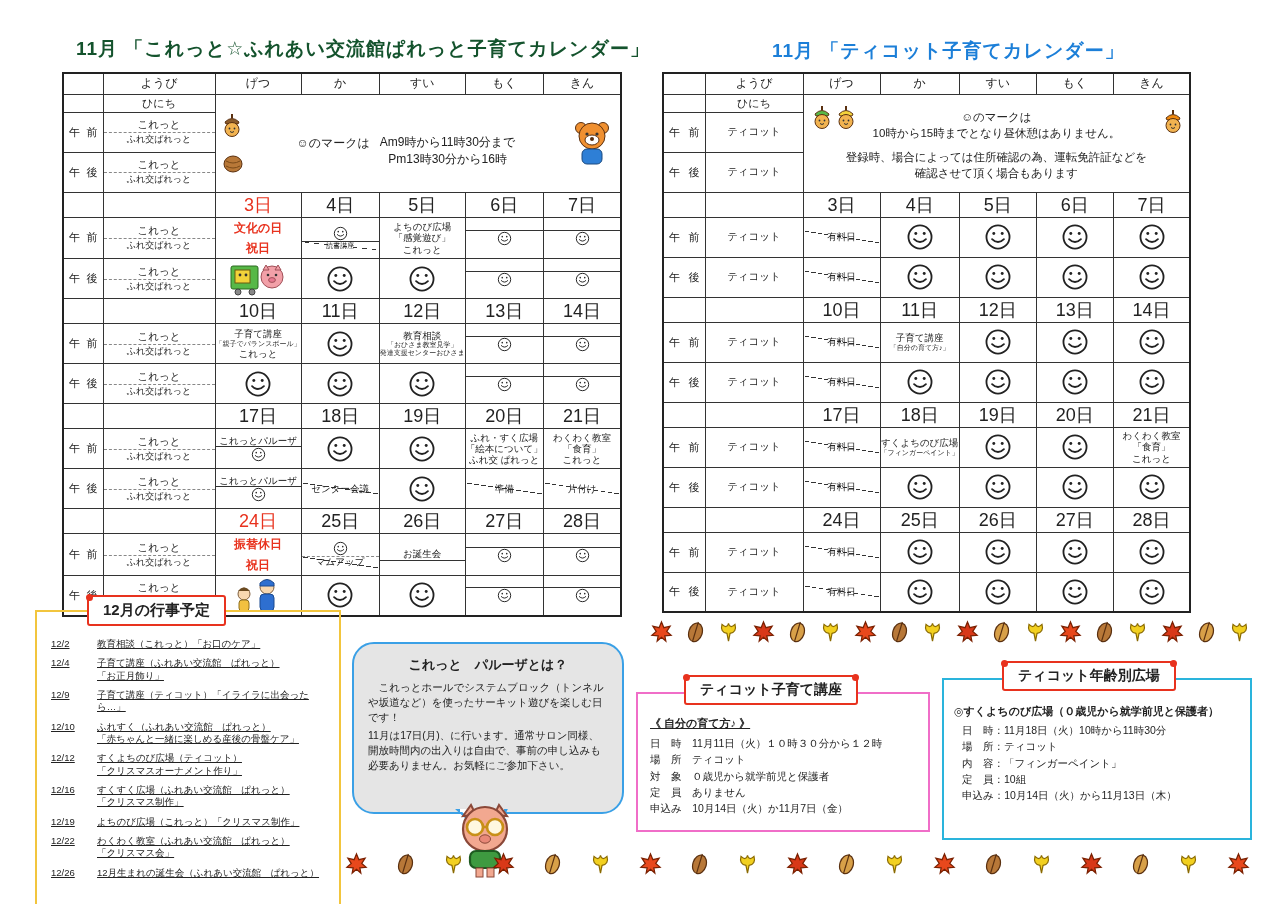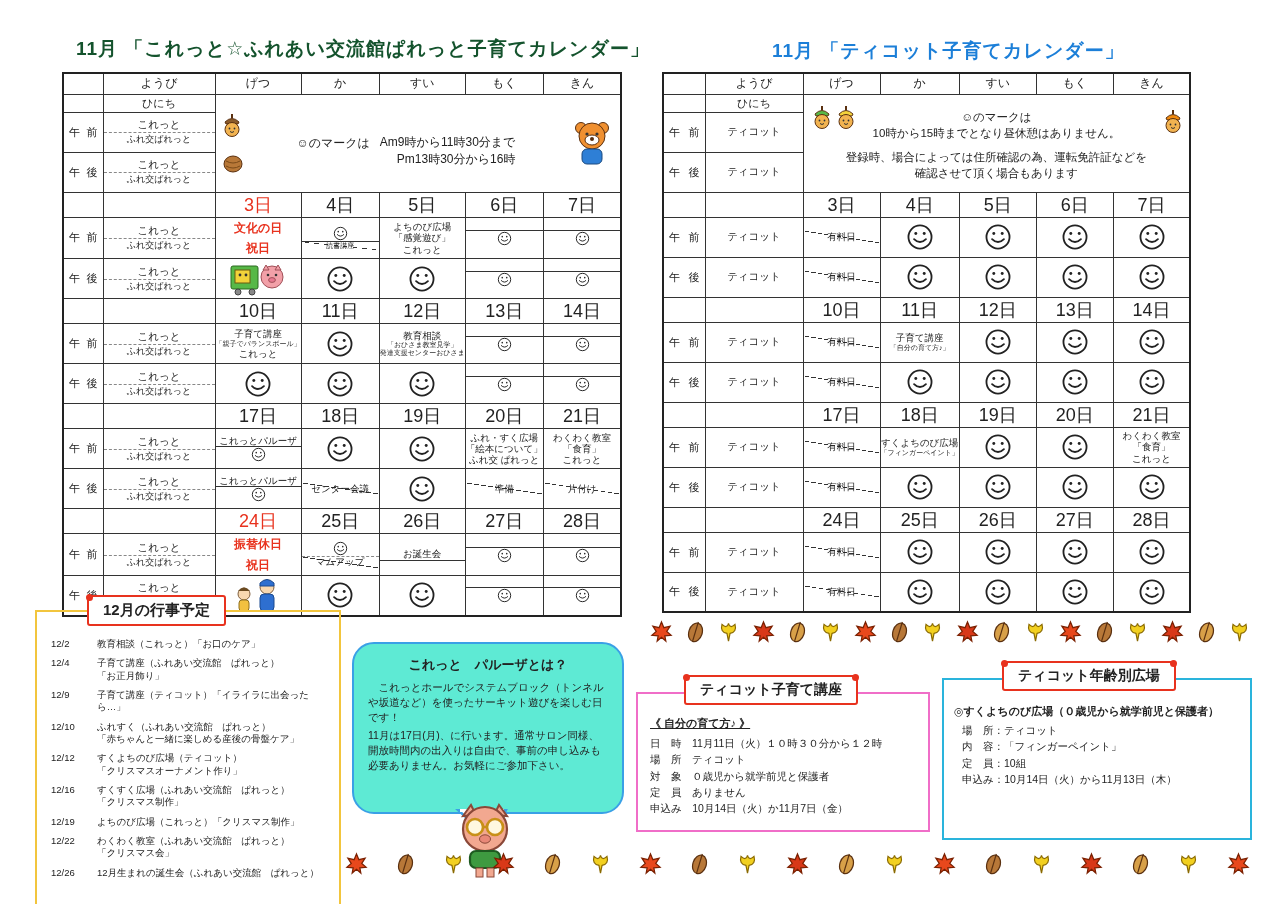--- a/index.html
+++ b/index.html
@@ -21,22 +21,22 @@
   .red{color:#E8321E;}
   .day-head{font-size:12px;margin-top:11px;}
   .date-cell{font-size:18px;}
   .lblA{font-size:10.5px;}
   .lblB{font-size:9px;}
   .ampm{display:flex;justify-content:space-between;padding:0 5px;font-size:11px;}
   .info-cell{font-size:11px;}
   .plaque{position:relative;background:#fff;border:2px solid #E8321E;border-radius:3px;
           font-weight:bold;text-align:center;white-space:nowrap;padding:4px 14px;}
   .pin{position:absolute;width:7px;height:7px;border-radius:50%;background:#E8321E;}
-  .evt{display:grid;grid-template-columns:40px 1fr;column-gap:6px;font-size:9.5px;line-height:1.3;margin-bottom:7px;}
-  .bubble{border:2.5px solid #3AA0E6;border-radius:22px;background:#5eead4;}
+  .evt{display:grid;grid-template-columns:40px 1fr;column-gap:6px;font-size:9.5px;line-height:1.3;margin-bottom:7px;text-decoration:underline;}
+  .bubble{border:2.5px solid #3AA0E6;border-radius:22px;background:#e5e5e5;}
   .leafstrip{display:flex;justify-content:space-between;align-items:center;}
   svg{display:block;}
 </style>
 </head>
 <body>
 
 <div id="page">
 
   <div class="abs cal-title" style="left:76px;top:36px;color:#14532d;">11月 「これっと☆ふれあい交流館ぱれっと子育てカレンダー」</div>
   <div class="abs cal-title" style="left:772px;top:38px;color:#1C7FD8;">11月 「ティコット子育てカレンダー」</div>
@@ -76,21 +76,21 @@
                     <circle cx="12.5" cy="15.5" r="0.9" fill="#333"></circle>
                     <path d="M8 18.5 Q10 20.5 12 18.5" fill="none" stroke="#333"></path>
                   </svg>
                   <svg width="22" height="20" viewBox="0 0 22 20">
                     <ellipse cx="11" cy="11" rx="9" ry="8" fill="#B87838" stroke="#5a3010"></ellipse>
                     <path d="M4 8 Q11 12 18 8 M4 13 Q11 17 18 13" fill="none" stroke="#7a4a18"></path>
                   </svg>
                 </div>
         <div style="flex:1;display:flex;justify-content:center;align-items:center;gap:10px;">
           <span style="font-size:12px;">☺のマークは</span>
-          <span style="text-align:right;font-size:12px;line-height:1.45;margin-top:16px;">Am9時から11時30分まで<br>Pm13時30分から16時</span>
+          <span style="text-align:center;font-size:12px;line-height:1.45;margin-top:16px;">Am9時から11時30分まで<br>Pm13時30分から16時</span>
         </div>
         <div>
                   <svg width="46" height="50" viewBox="0 0 46 50">
                     <circle cx="13" cy="10" r="5.5" fill="#F09030" stroke="#5a3010"></circle>
                     <circle cx="35" cy="10" r="5.5" fill="#F09030" stroke="#5a3010"></circle>
                     <circle cx="24" cy="18" r="13" fill="#F09030" stroke="#5a3010"></circle>
                     <ellipse cx="24" cy="22" rx="7" ry="5" fill="#fff" stroke="#5a3010"></ellipse>
                     <circle cx="19" cy="16" r="1.6" fill="#333"></circle>
                     <circle cx="29" cy="16" r="1.6" fill="#333"></circle>
                     <circle cx="24" cy="21" r="2" fill="#5a3010"></circle>
@@ -1519,20 +1519,21 @@
   </div>
 
   <div class="abs" style="left:942px;top:678px;width:306px;height:158px;border:2.5px solid #2AB4DC;">
     <div class="plaque" style="position:absolute;left:58px;top:-19px;font-size:14px;">
       <span class="pin" style="left:-3px;top:-3px;"></span>
       <span>ティコット年齢別広場</span>
       <span class="pin" style="right:-3px;top:-3px;"></span>
     </div>
     <div style="font-size:11px;font-weight:bold;padding:24px 0 0 10px;">◎すくよちのび広場（０歳児から就学前児と保護者）</div>
     <div id="cyan-rows" style="font-size:10.5px;line-height:1.55;padding:3px 0 0 18px;">
+        <div>日　時：11月18日（火）10時から11時30分</div>
         <div>場　所：ティコット</div>
         <div>内　容：「フィンガーペイント」</div>
         <div>定　員：10組</div>
         <div>申込み：10月14日（火）から11月13日（木）</div>
       </div>
   </div>
 
   <div class="abs leafstrip" style="left:345px;top:852px;width:905px;" id="strip-bottom">
       <span>
         <svg width="23" height="23" viewBox="0 0 24 24">

